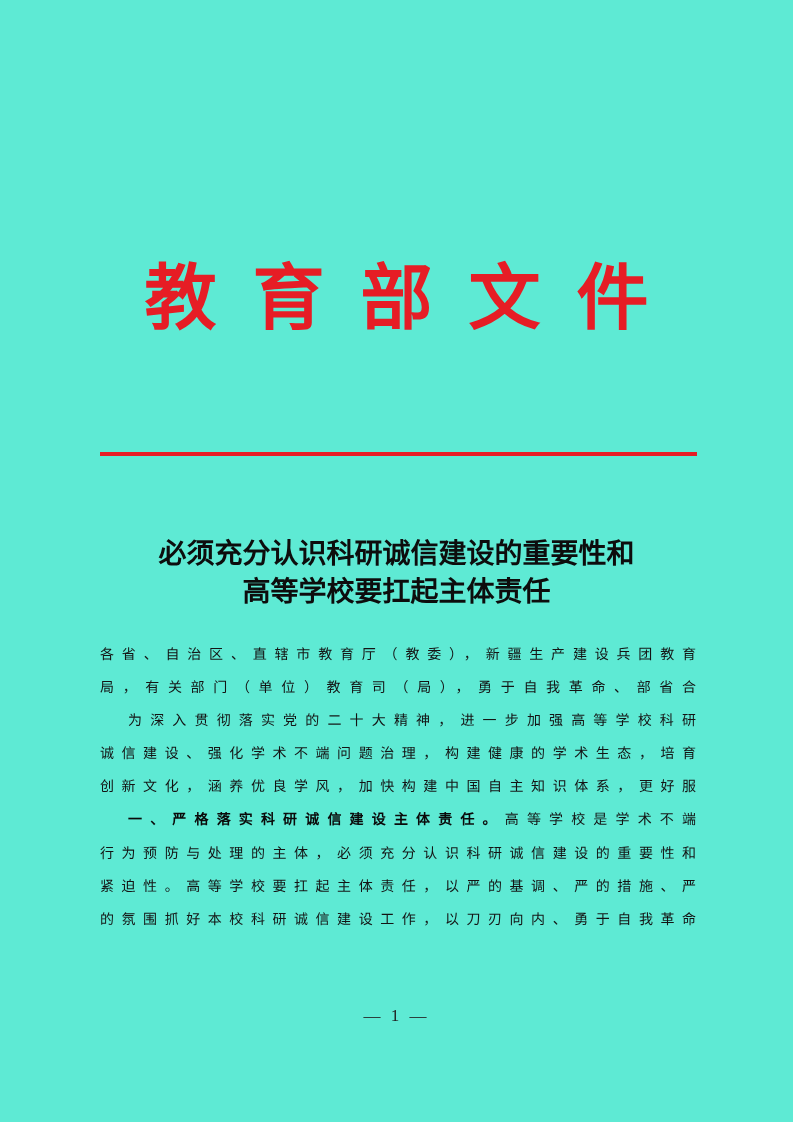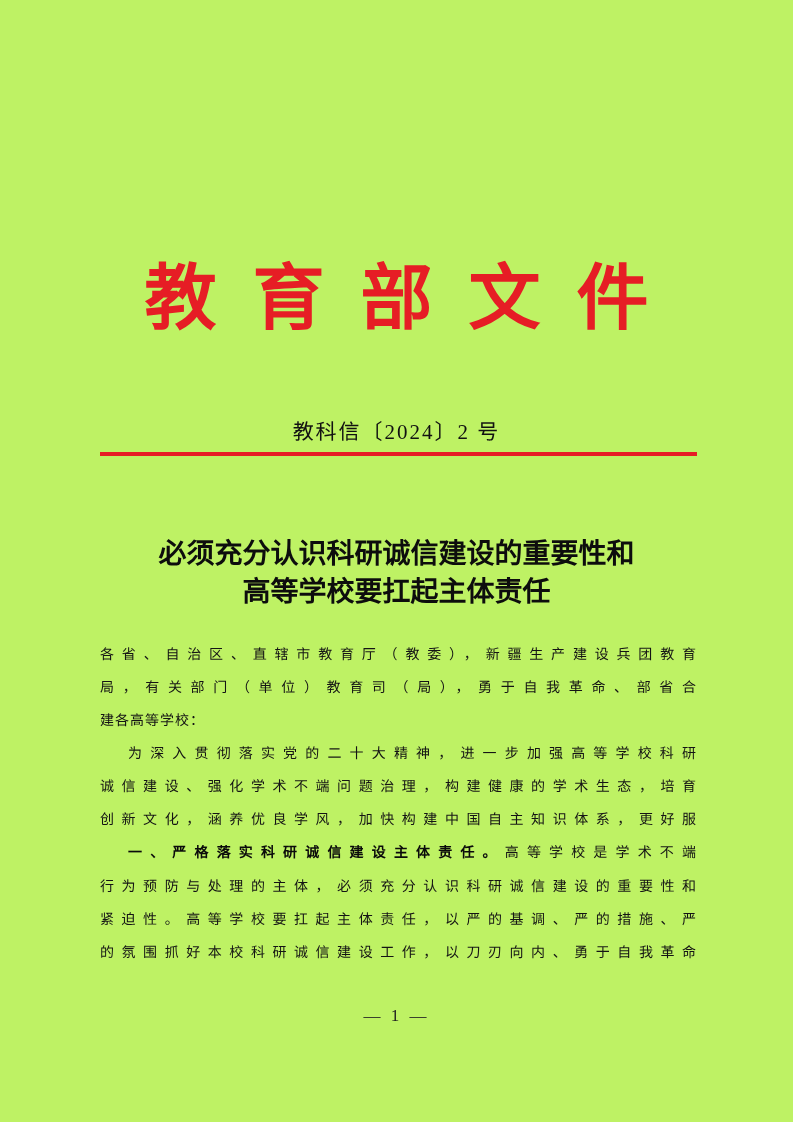--- a/index.html
+++ b/index.html
@@ -1,21 +1,21 @@
 <!DOCTYPE html>
 <html lang="zh-CN" style="--red: #e61d25;"><head>
 <meta charset="utf-8">
 <style>
   html, body { margin: 0; padding: 0; background: #ffffff; }
   .page {
     position: relative;
     width: 793px;
     height: 1122px;
     margin: 0 auto;
-    background: #bef264;
+    background: #5eead4;
     overflow: hidden;
     font-family: "Liberation Serif", "DejaVu Serif", serif;
     color: #161616;
   }
 
   
   .masthead {
     position: absolute;
     top: 254px; left: 0; right: 0;
     text-align: center;
@@ -98,34 +98,32 @@
     color: #222222;
   }
 </style>
 </head>
 <body>
 
 <div class="page">
 
   <div class="masthead">教育部文件</div>
 
-  <div class="doc-number">教科信〔2024〕2 号</div>
 
   <div class="red-line"></div>
 
   <div class="doc-title">
     <div>必须充分认识科研诚信建设的重要性和</div>
     <div>高等学校要扛起主体责任</div>
   </div>
 
   <div class="body-block">
 
     <div class="line">各省、自治区、直辖市教育厅（教委），新疆生产建设兵团教育</div>
     <div class="line">局，有关部门（单位）教育司（局），勇于自我革命、部省合</div>
-    <div class="line last">建各高等学校：</div>
 
     <div class="line indent">为深入贯彻落实党的二十大精神，进一步加强高等学校科研</div>
     <div class="line">诚信建设、强化学术不端问题治理，构建健康的学术生态，培育</div>
     <div class="line">创新文化，涵养优良学风，加快构建中国自主知识体系，更好服</div>
 
     <div class="line indent">
       <span class="lead-bold">一、严格落实科研诚信建设主体责任。</span><span>高等学校是学术不端</span>
     </div>
     <div class="line">行为预防与处理的主体，必须充分认识科研诚信建设的重要性和</div>
     <div class="line">紧迫性。高等学校要扛起主体责任，以严的基调、严的措施、严</div>

